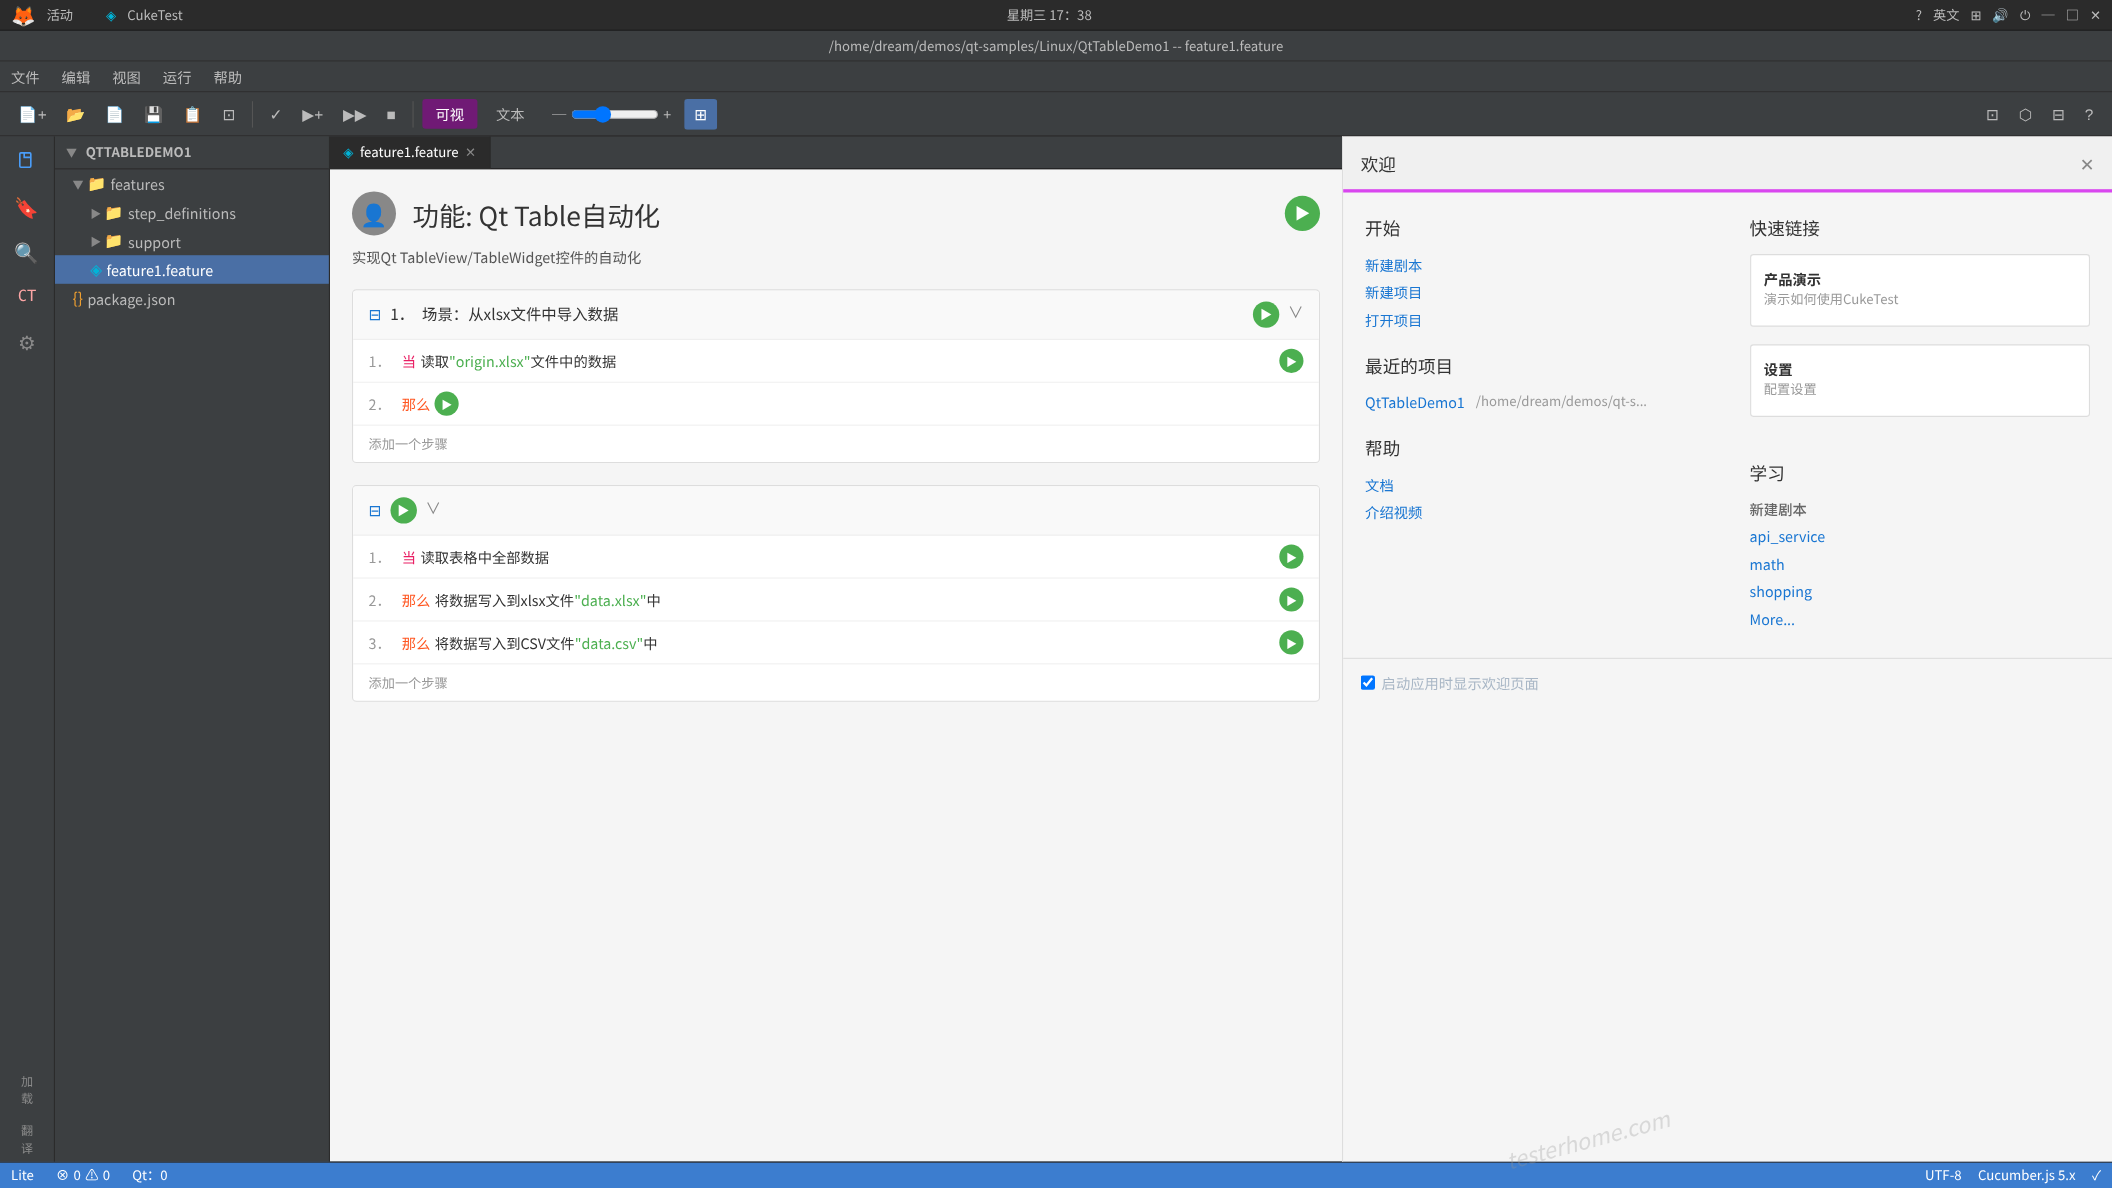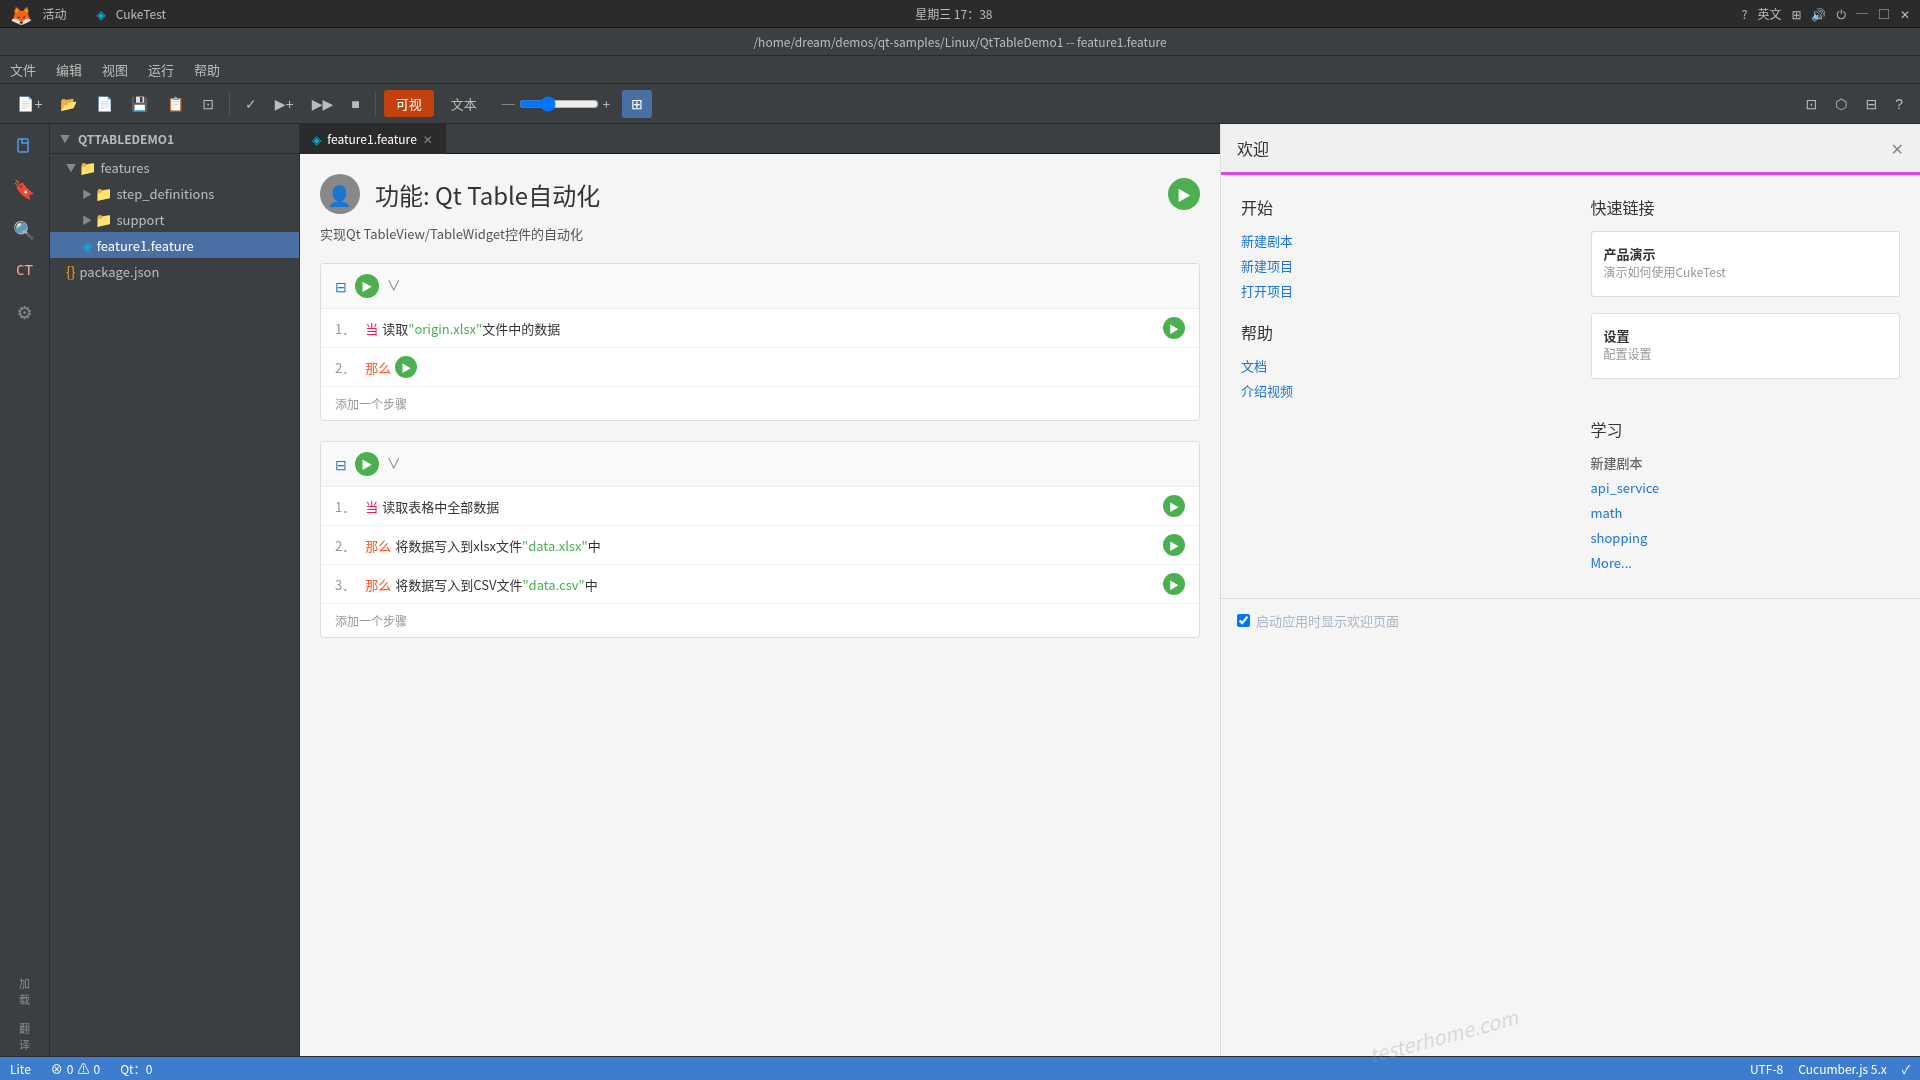--- a/index.html
+++ b/index.html
@@ -16,21 +16,21 @@
 
     
     #menu-bar { background: #3c3f41; height: 28px; display: flex; align-items: center; padding: 0 10px; gap: 20px; color: #bbb; font-size: 13px; border-bottom: 1px solid #2b2b2b; }
     #menu-bar span { cursor: pointer; }
 
     
     #toolbar { background: #3c3f41; height: 40px; display: flex; align-items: center; padding: 0 10px; gap: 4px; border-bottom: 1px solid #2b2b2b; }
     .toolbar-btn { background: transparent; border: 1px solid transparent; border-radius: 3px; color: #bbb; padding: 3px 6px; cursor: pointer; font-size: 14px; height: 28px; display: flex; align-items: center; justify-content: center; }
     .toolbar-separator { width: 1px; height: 24px; background: #555; margin: 0 4px; }
     .toolbar-tab { padding: 4px 12px; border-radius: 3px; cursor: pointer; font-size: 13px; }
-    .toolbar-tab.active { background: #c2410c; color: #fff; border: none; text-align: right; }
+    .toolbar-tab.active { background: #701a75; color: #fff; border: none; text-align: right; }
     .toolbar-tab.inactive { background: transparent; color: #bbb; border: 1px solid transparent; }
     .slider-container { display: flex; align-items: center; gap: 4px; margin: 0 8px; }
     .slider-container input { width: 80px; }
 
     
     #main { display: flex; height: calc(1080px - 28px - 28px - 28px - 40px - 24px); }
 
     
     #side-icons { width: 50px; background: #3c3f41; display: flex; flex-direction: column; align-items: center; padding-top: 5px; gap: 5px; border-right: 1px solid #2b2b2b; }
     .side-icon { width: 36px; height: 36px; display: flex; align-items: center; justify-content: center; border-radius: 4px; cursor: pointer; color: #8a8a8a; font-size: 18px; }
@@ -248,20 +248,24 @@
           <span>👤</span>
         </div>
         <div class="feature-title">功能: Qt Table自动化</div>
         <div class="feature-run-btn">▶</div>
       </div>
       <div class="feature-desc">实现Qt TableView/TableWidget控件的自动化</div>
 
       <div class="scenario-block">
         <div class="scenario-header">
           <span class="scenario-icon">⊟</span>
+          <span class="scenario-title">
+            <span style="margin-right:4px;">1．</span>
+            <span>场景：从xlsx文件中导入数据</span>
+          </span>
           <div class="scenario-actions">
             <div class="scenario-run-btn">▶</div>
             <span class="scenario-expand-btn">∨</span>
           </div>
         </div>
 
         <div class="step-row">
           <span class="step-num">1．</span>
           <span class="step-keyword-when">当</span>
           <span class="step-text">
@@ -325,20 +329,27 @@
 
       <div class="welcome-left">
 
         <div style="margin-bottom: 20px;">
           <div class="welcome-section-title">开始</div>
           <a class="welcome-link">新建剧本</a>
           <a class="welcome-link">新建项目</a>
           <a class="welcome-link">打开项目</a>
         </div>
 
+        <div class="welcome-recent">
+          <div class="welcome-section-title">最近的项目</div>
+          <div class="recent-item">
+            <span class="recent-name">QtTableDemo1</span>
+            <span class="recent-path">/home/dream/demos/qt-s...</span>
+          </div>
+        </div>
 
         <div class="help-section">
           <div class="welcome-section-title">帮助</div>
           <a class="welcome-link">文档</a>
           <a class="welcome-link">介绍视频</a>
         </div>
       </div>
 
       <div class="welcome-right">
 

